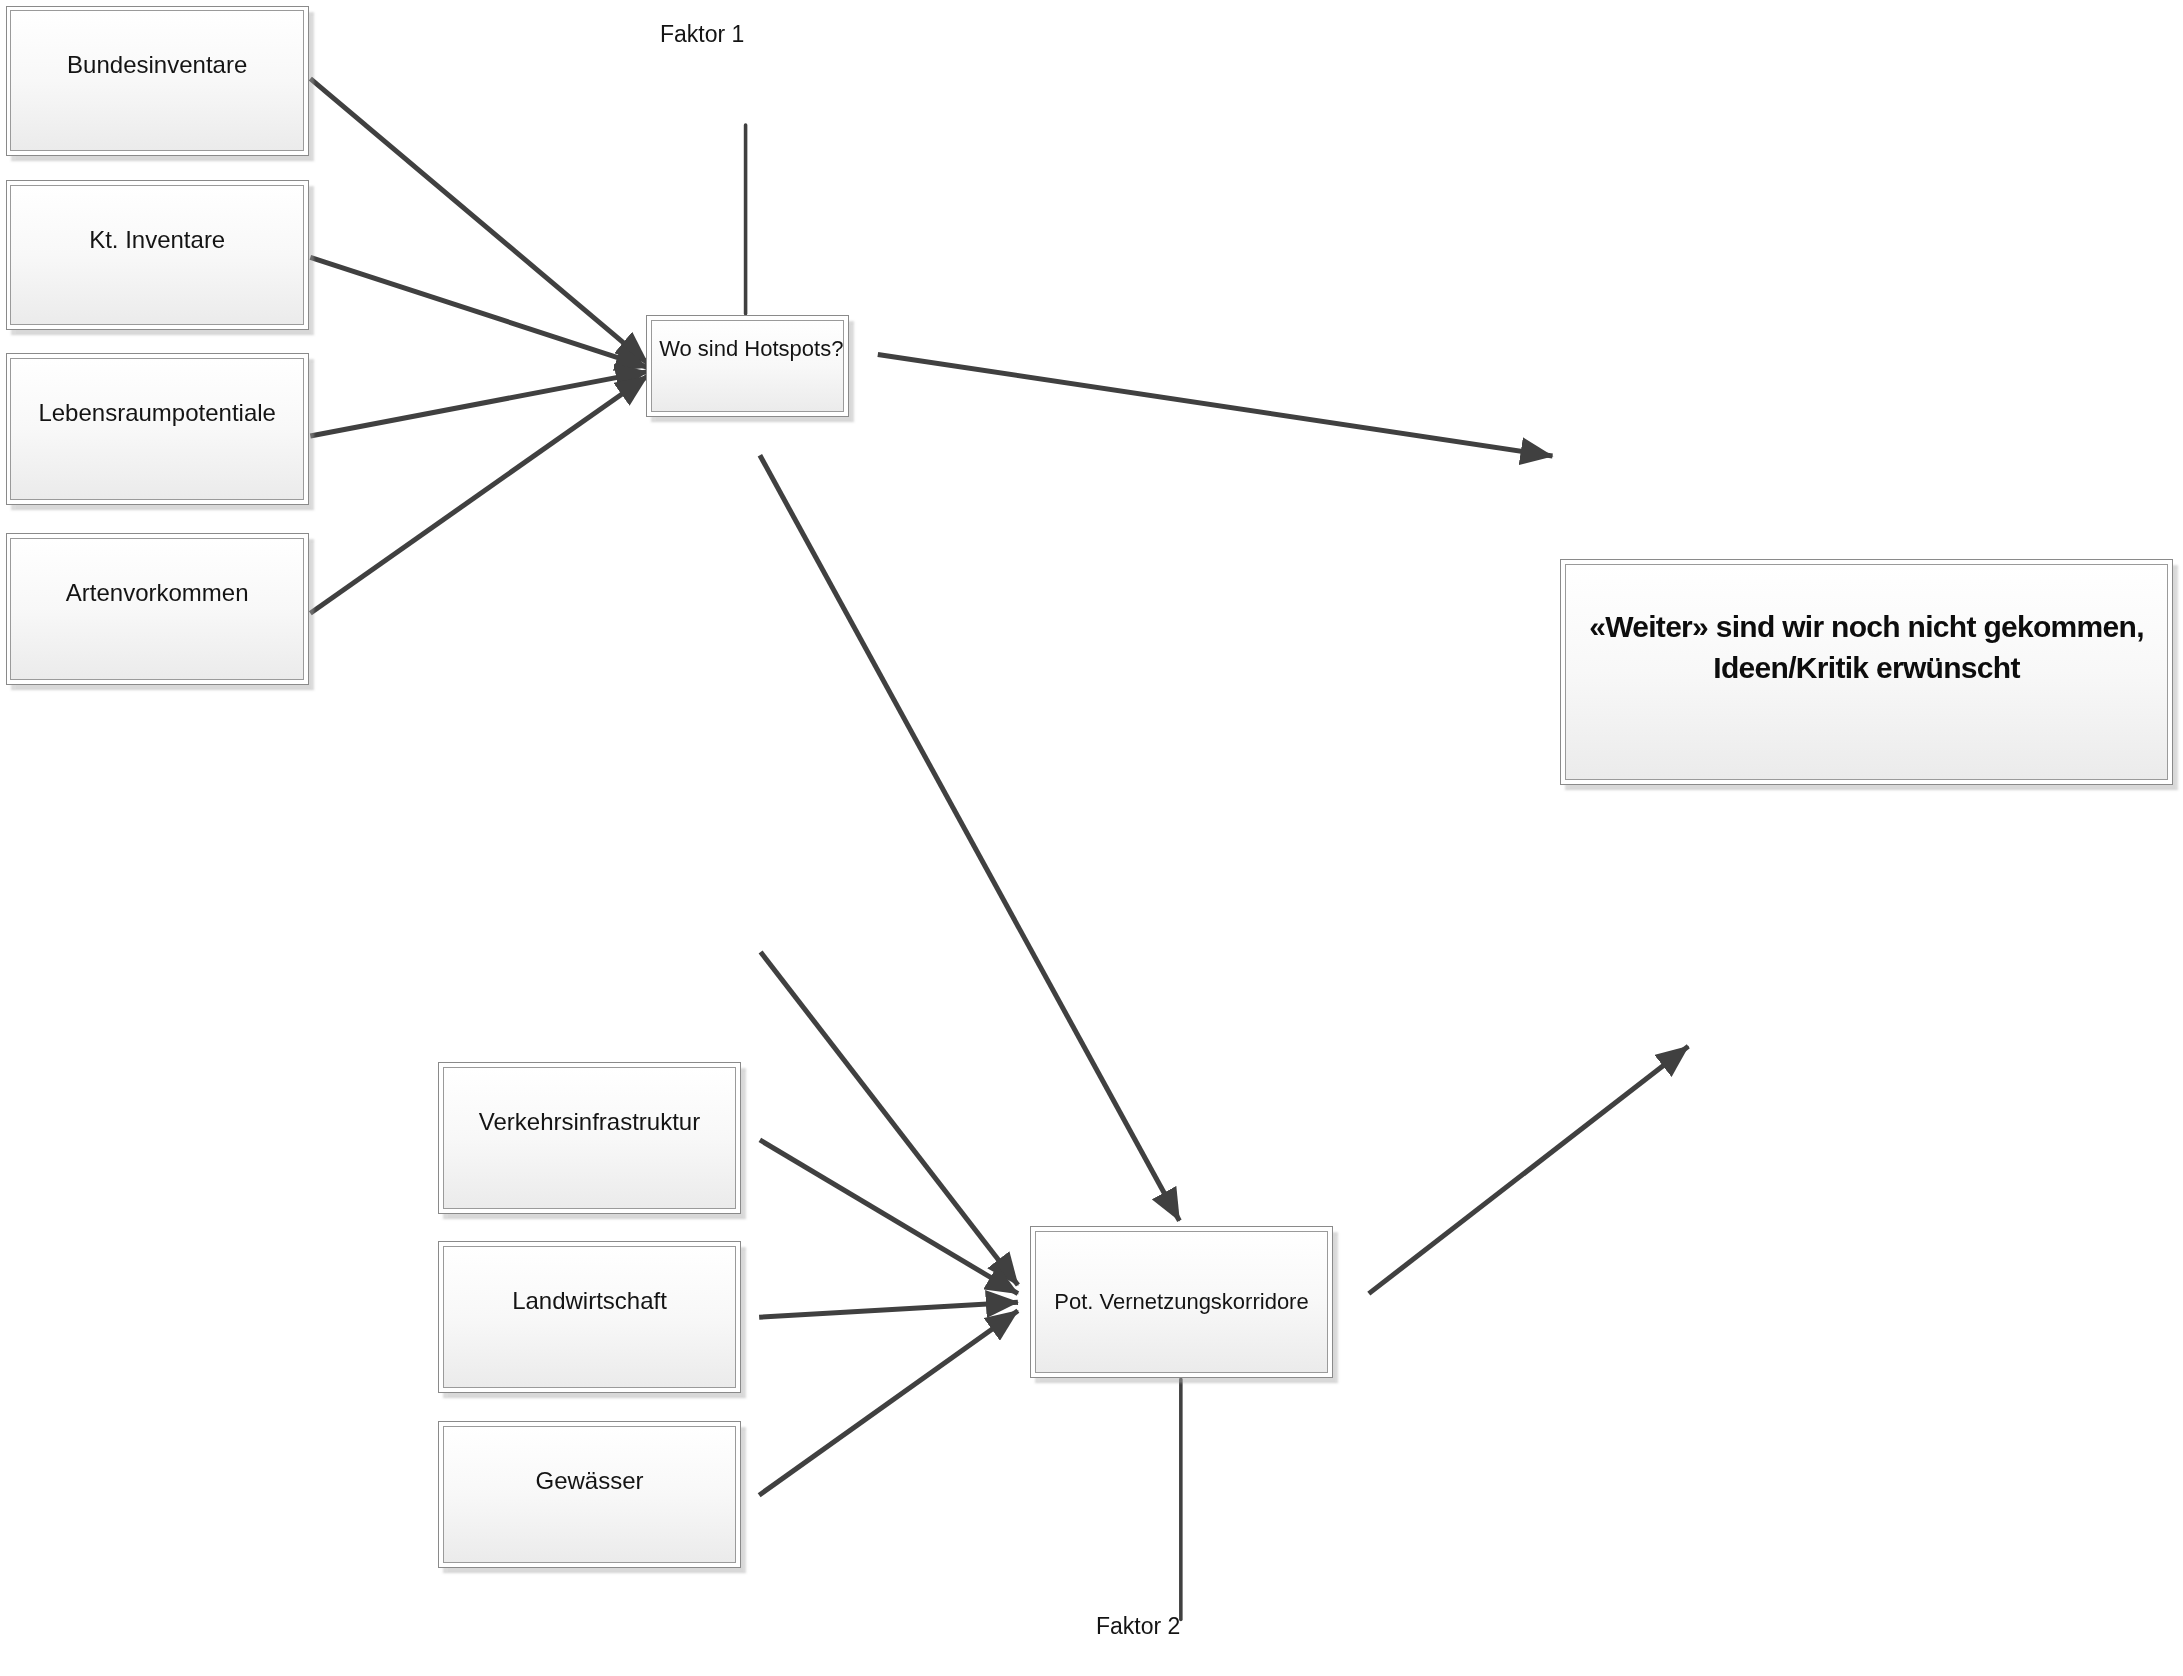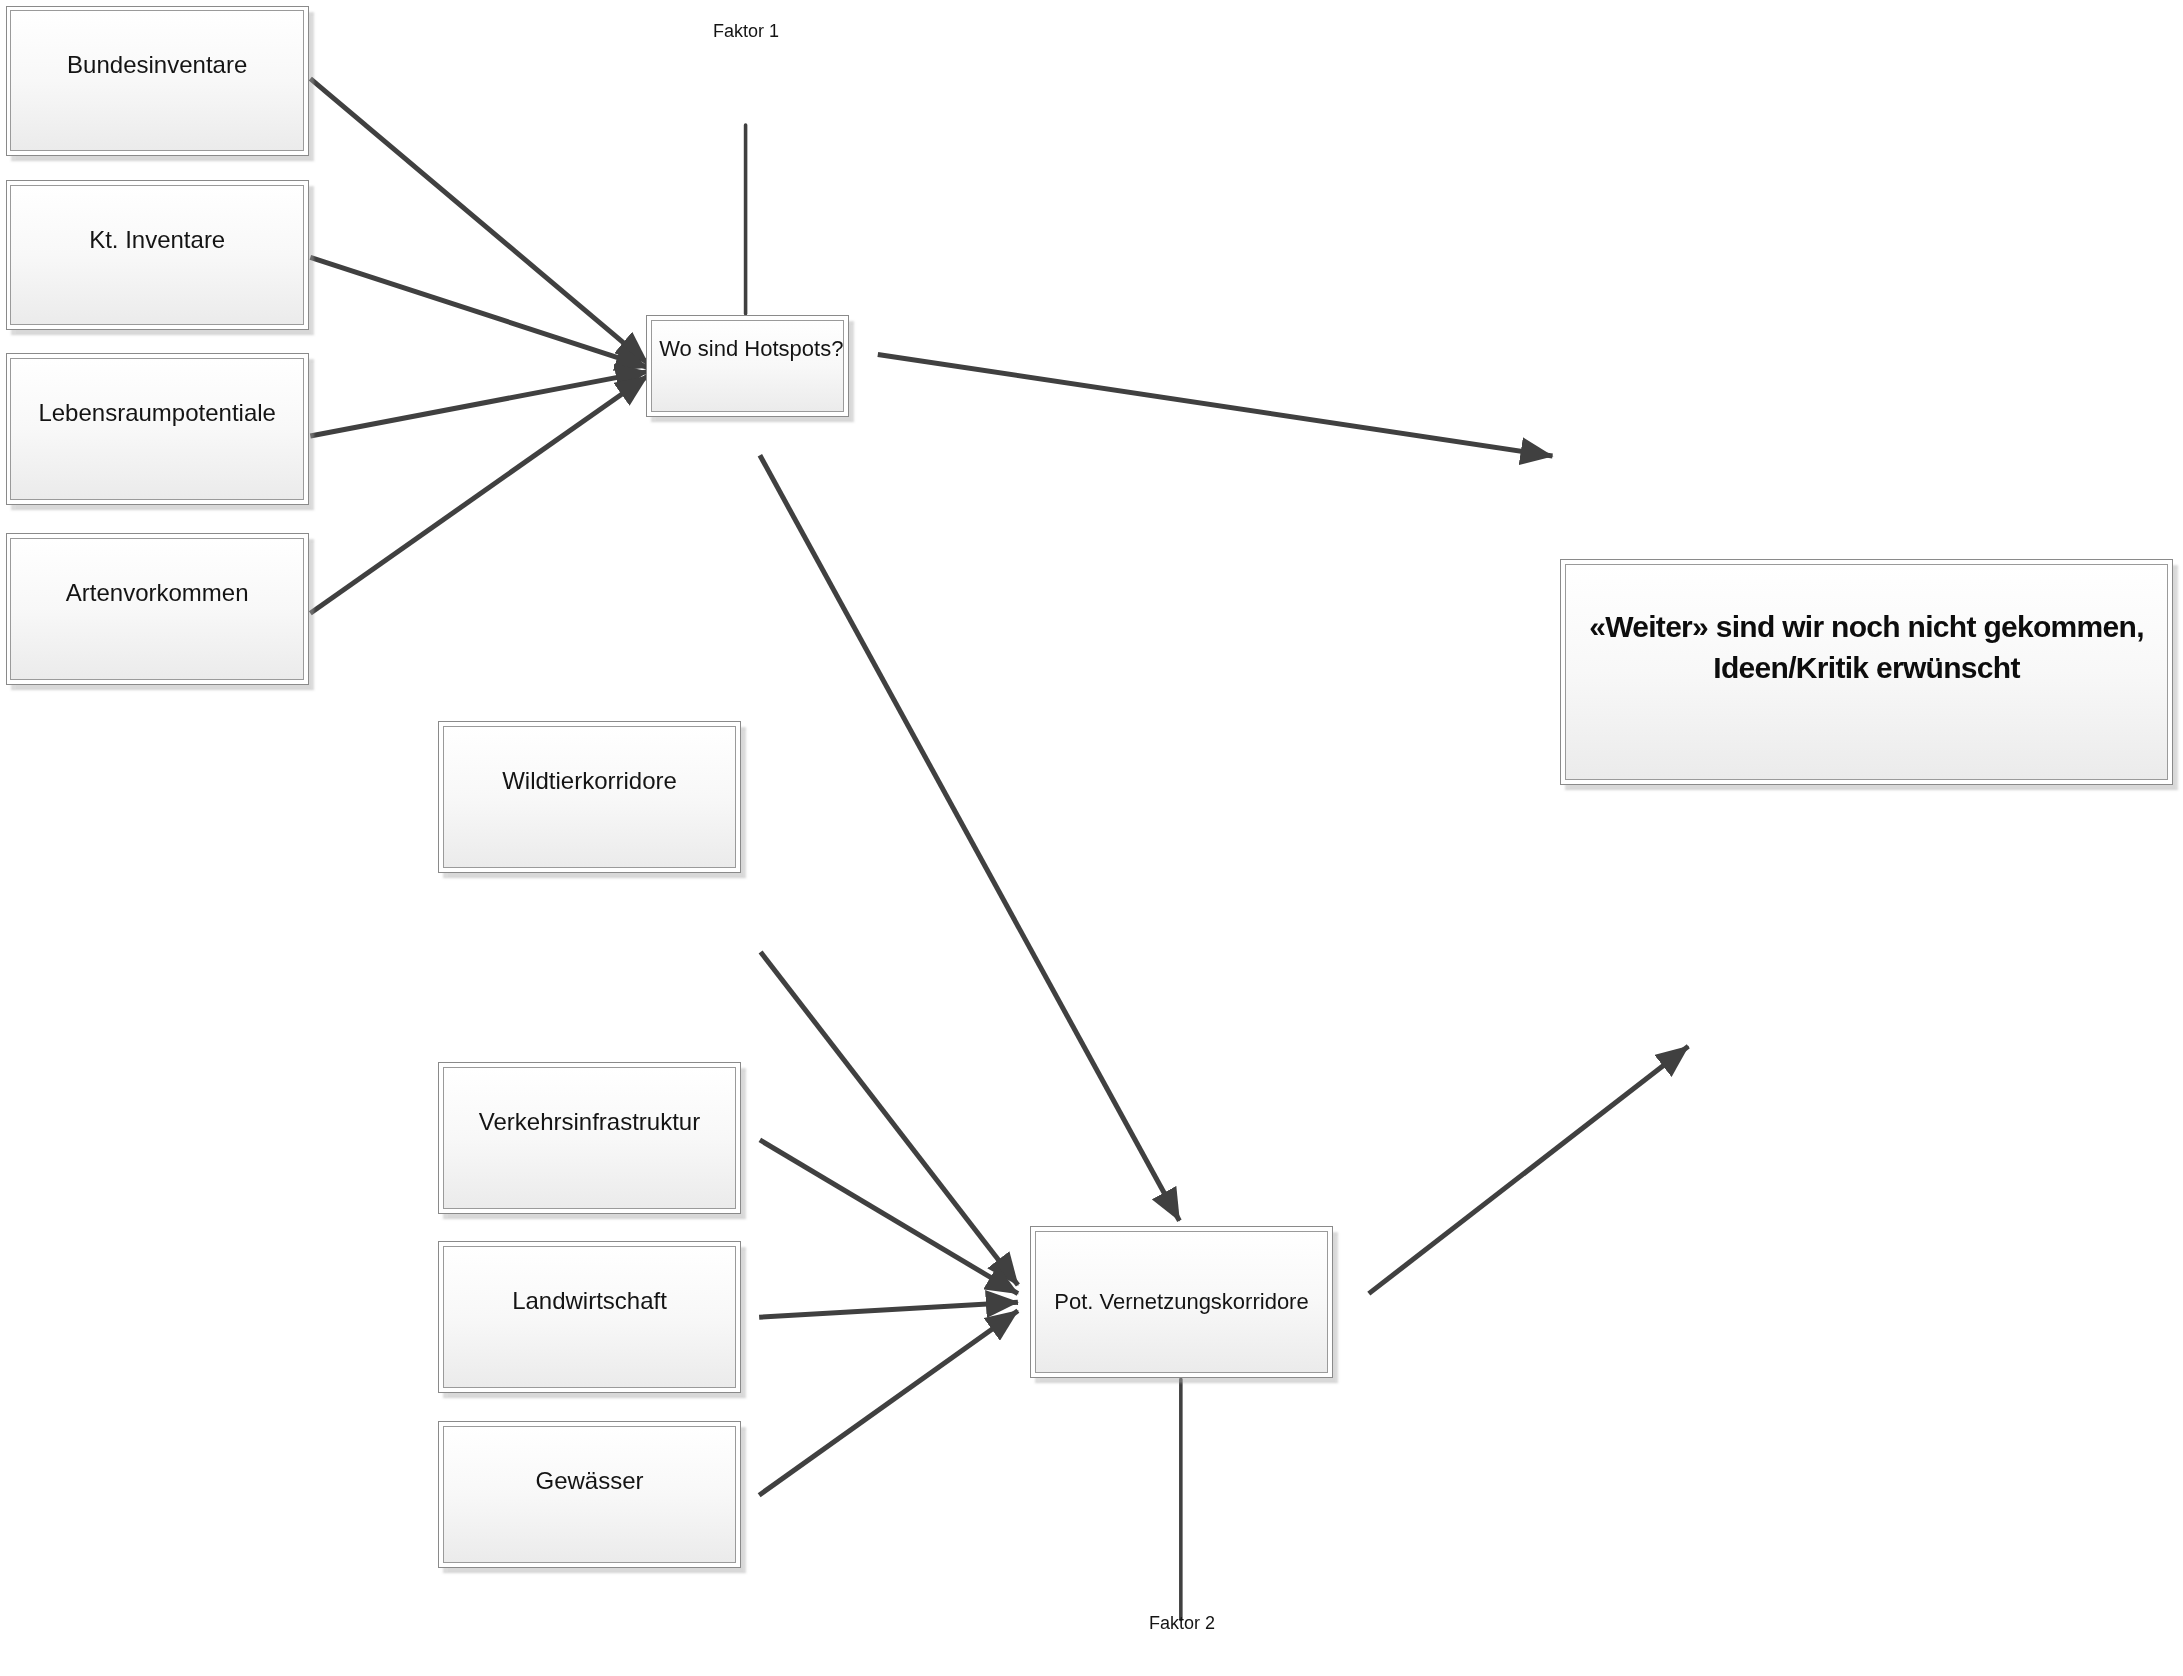--- a/index.html
+++ b/index.html
@@ -32,22 +32,22 @@
   .hot .inner{padding-top:15.7px;justify-content:flex-end;}
   .pot .inner{padding-top:57px;}
   .note .inner{padding-top:41px;}
   .hot .lbl{font-size:22px;}
   .pot .lbl{font-size:22px;}
   .note .lbl{
     font-weight:bold;font-size:30px;line-height:1.38;
     letter-spacing:-0.7px;white-space:normal;width:558px;color:#0d0d0d;
   }
   .factor-label{
-    position:absolute;width:172px;text-align:center;
-    font-size:18px;color:#141414;
+    position:absolute;width:172px;
+    font-size:23px;color:#141414;
   }
 </style>
 </head>
 <body>
 
 <div id="canvas">
 
   <svg id="connector-layer" viewBox="0 0 3054 2345" xmlns="http://www.w3.org/2000/svg">
     <defs>
       <marker id="ah" markerWidth="7" markerHeight="5.6" refX="6.4" refY="2.8" orient="auto" markerUnits="strokeWidth">
@@ -93,25 +93,20 @@
       <span class="lbl">Artenvorkommen</span>
     </div>
   </div>
 
   <div class="node hot" style="left:646px;top:315px;width:203px;height:102px">
     <div class="inner">
       <span class="lbl">Wo sind Hotspots?</span>
     </div>
   </div>
 
-  <div class="node sm" style="left:438px;top:721px;width:303px;height:152px">
-    <div class="inner">
-      <span class="lbl">Wildtierkorridore</span>
-    </div>
-  </div>
   <div class="node sm" style="left:438px;top:1062px;width:303px;height:152px">
     <div class="inner">
       <span class="lbl">Verkehrsinfrastruktur</span>
     </div>
   </div>
   <div class="node sm" style="left:438px;top:1241px;width:303px;height:152px">
     <div class="inner">
       <span class="lbl">Landwirtschaft</span>
     </div>
   </div>

